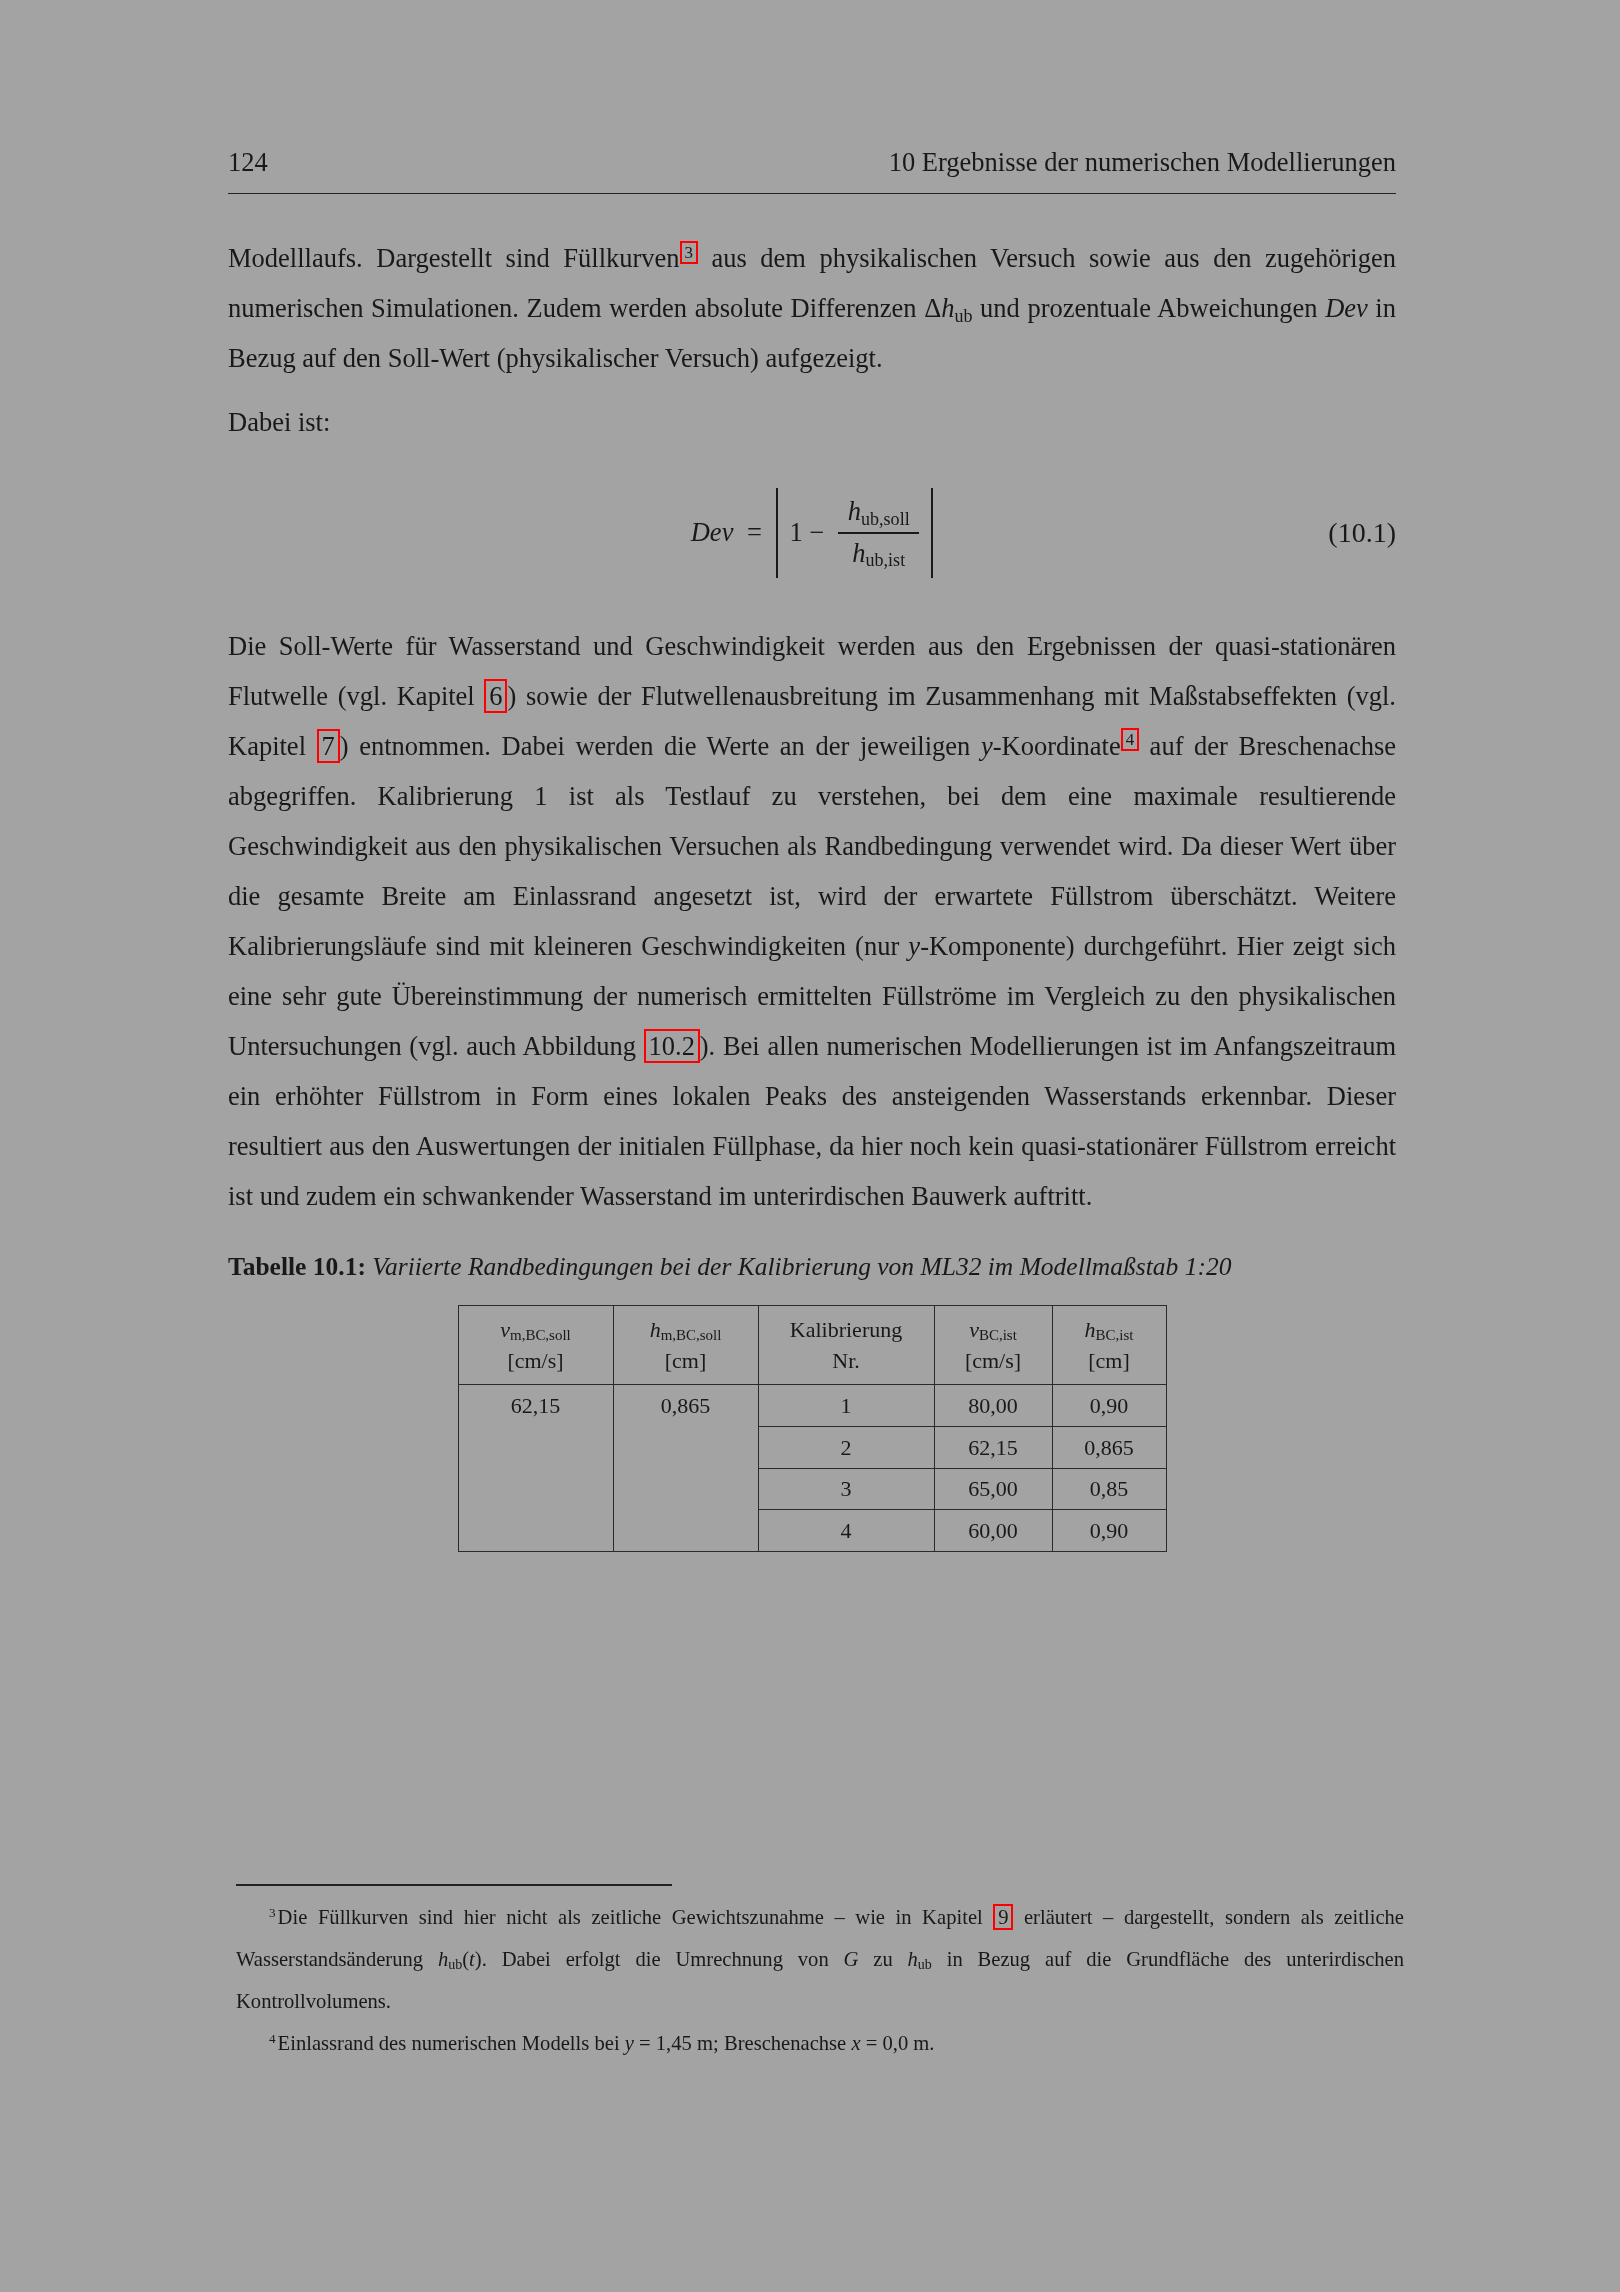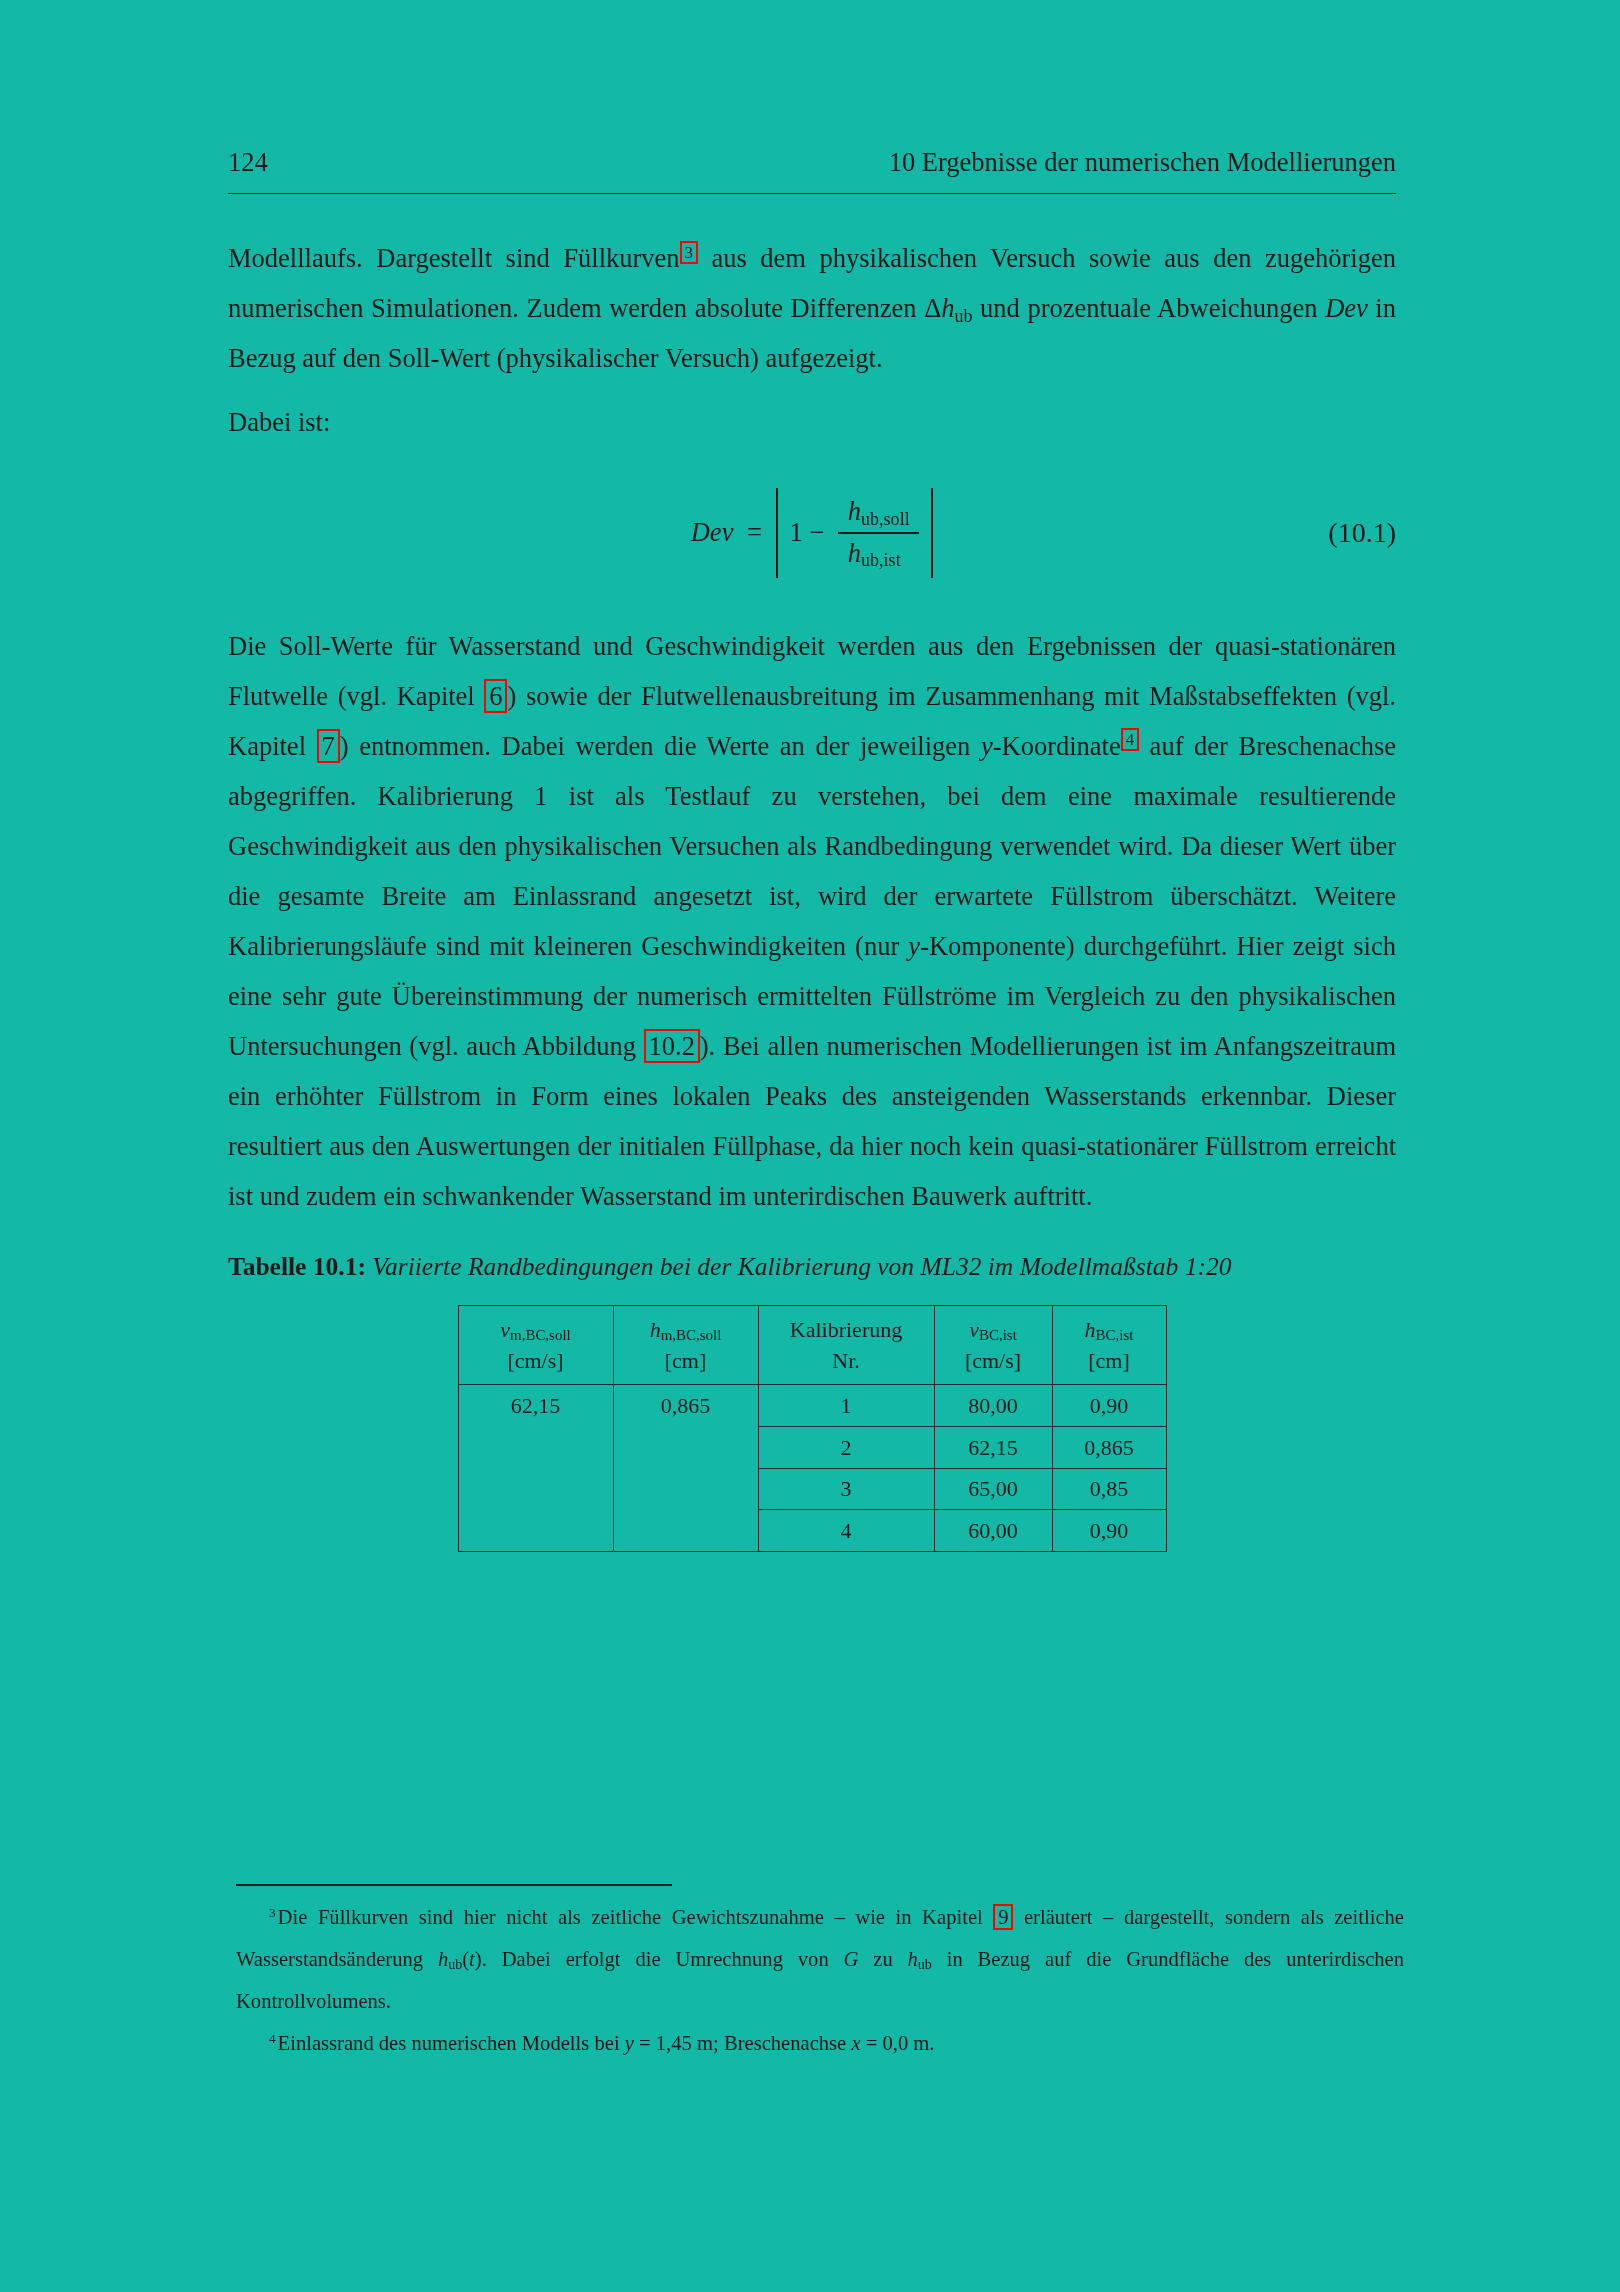--- a/index.html
+++ b/index.html
@@ -1,17 +1,17 @@
 <!DOCTYPE html>
 <html lang="de"><head>
 <meta charset="utf-8">
 <style>
   * { margin:0; padding:0; box-sizing:border-box; }
   body { background:#ffffff; font-family:"Liberation Serif","DejaVu Serif",serif; }
-  .page { position:relative; width:1620px; height:2293px; background:#14b8a6; color:#191919; overflow:hidden; }
+  .page { position:relative; width:1620px; height:2293px; background:#a3a3a3; color:#191919; overflow:hidden; }
 
   
   .pagehead { position:absolute; left:228px; width:1168px; top:147px; display:flex; justify-content:space-between; font-size:26.5px; }
   .headrule { position:absolute; left:228px; width:1168px; top:193px; border-top:1.6px solid #222; }
 
   
   #main { position:absolute; left:228px; width:1168px; top:233px; font-size:26.5px; line-height:50px; text-align:justify; }
   .para { text-align:justify; }
   .p2 { margin-top:13.7px; }
   .it { font-style:italic; }
@@ -22,21 +22,21 @@
   .redbox { border:2px solid #ff0000; padding:0 2.9px; }
 
   
   .eqwrap { position:relative; display:flex; align-items:center; justify-content:center; min-height:129px; margin-top:21.6px; margin-bottom:23.5px; }
   .eq { display:flex; align-items:center; font-size:26.5px; line-height:1.2; }
   .eqrel { margin:0 13.7px; font-style:normal; }
   .vbar { display:inline-block; width:2px; height:90px; background:#191919; }
   .oneminus { margin:0 9.8px 0 11.8px; font-style:normal; }
   .frac { display:inline-flex; flex-direction:column; margin:0 11.8px 0 3.9px; }
   .frac .num { border-bottom:2px solid #191919; text-align:right; padding:2px 9.8px 3.9px; }
-  .frac .den { text-align:left; padding:3.9px 9.8px 2px; }
+  .frac .den { text-align:center; padding:3.9px 9.8px 2px; }
   .eqnum { position:absolute; right:0; top:50%; transform:translateY(-50%); font-size:28px; }
 
   
   .caption { margin-top:25.5px; font-size:25.5px; line-height:41px; text-align:left; }
   .capb { font-weight:bold; }
   .capi { font-style:italic;margin-top:42px; }
   table.datatable { border-collapse:collapse; margin:17.6px auto 0 auto; font-size:22px; }
   .datatable th, .datatable td { border:1.6px solid #2a2a2a; text-align:center; font-weight:normal; }
   .datatable th { padding:7.8px 13.7px; line-height:1.42; }
   .datatable td { padding:5.9px 13.7px; line-height:1.32; }

